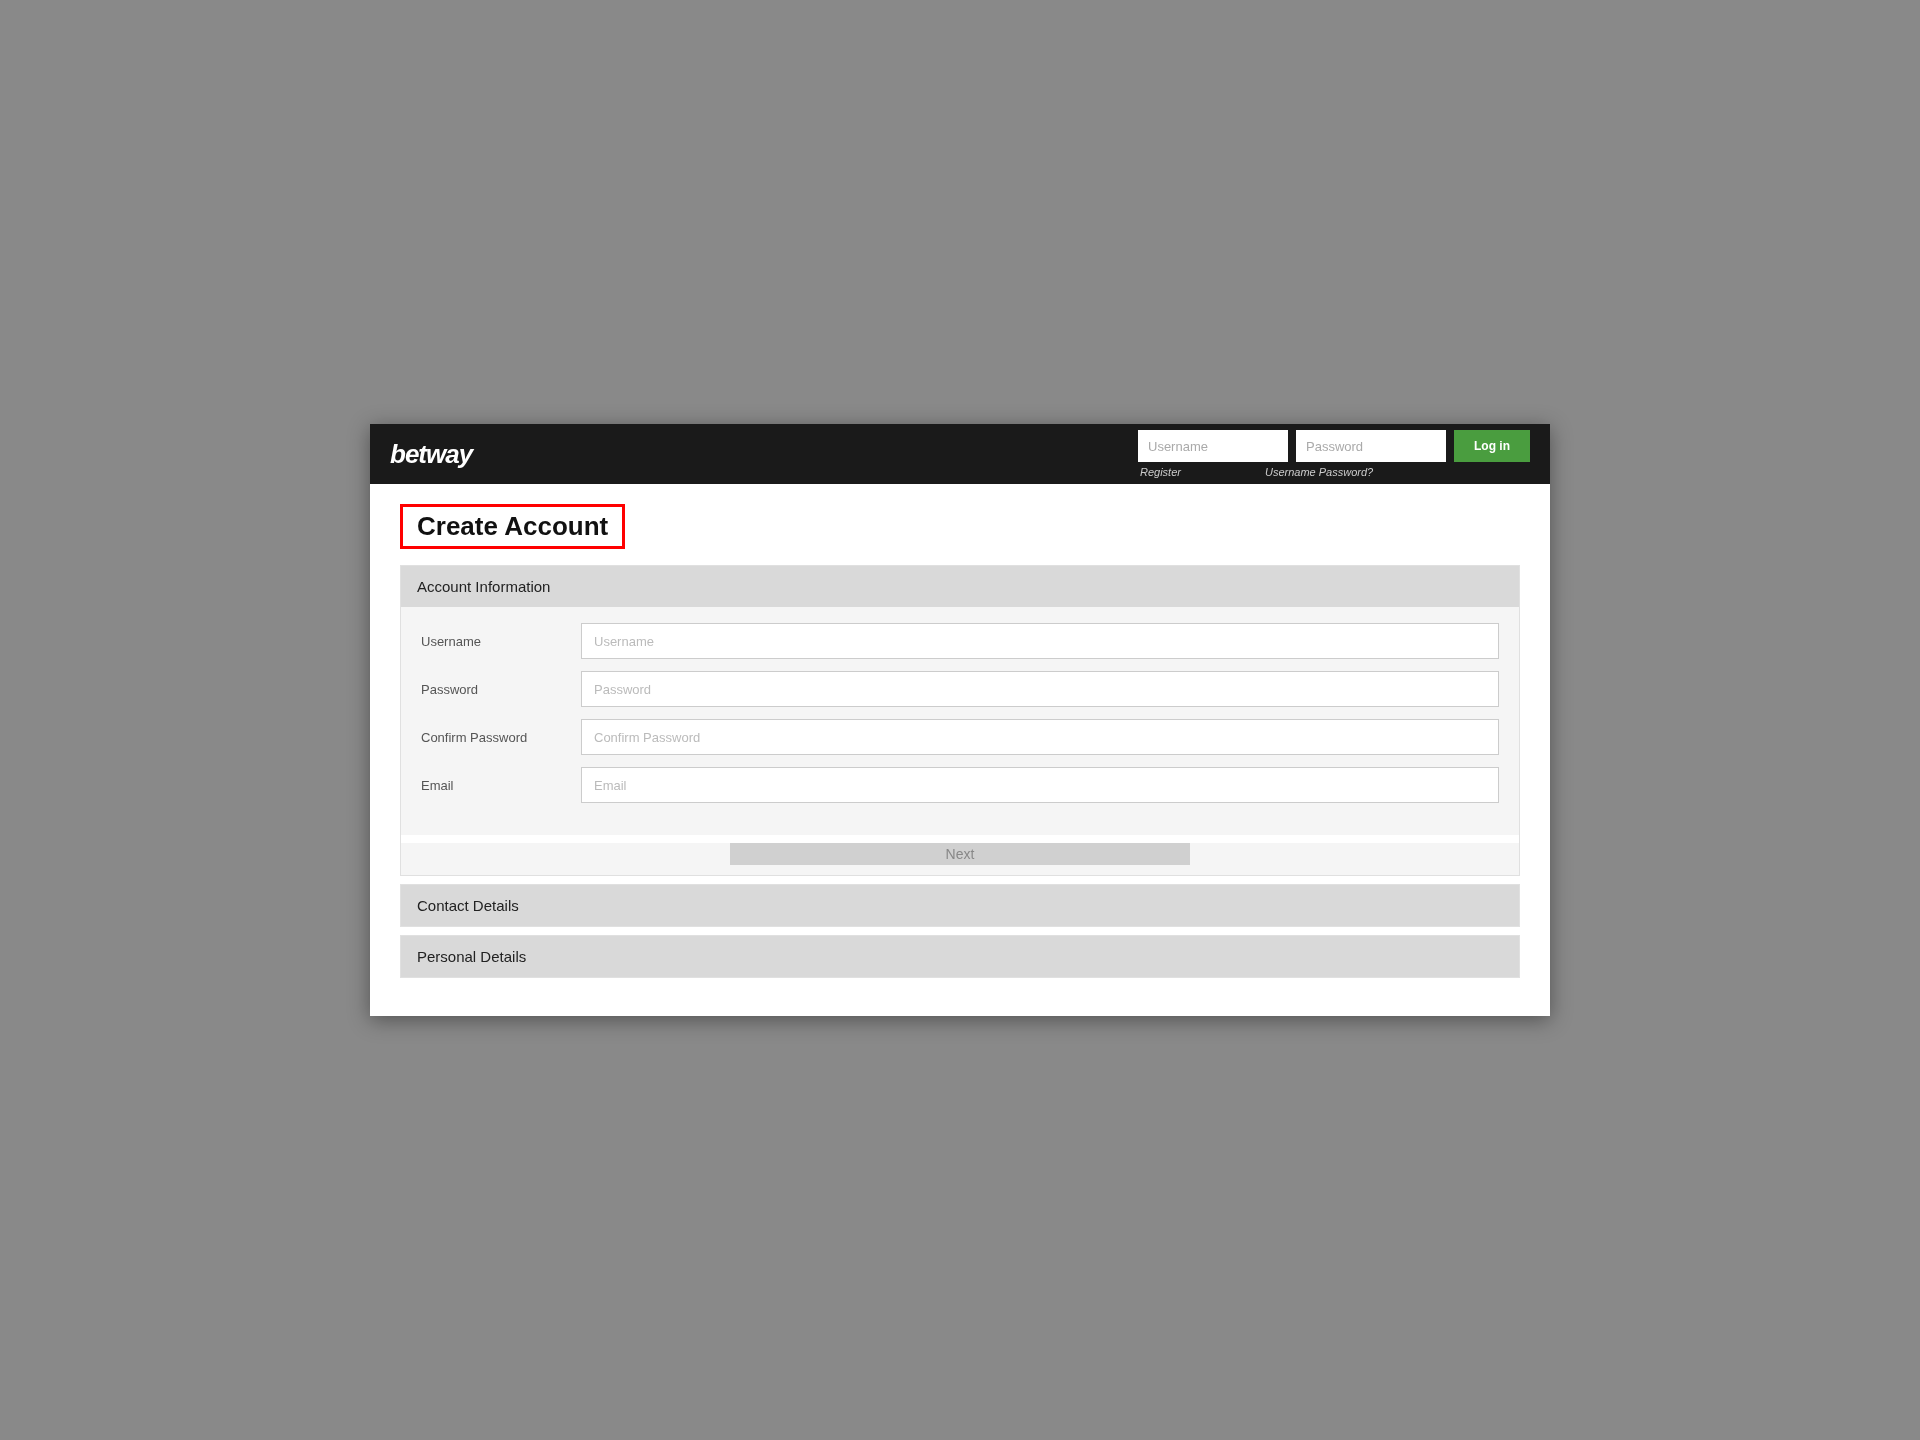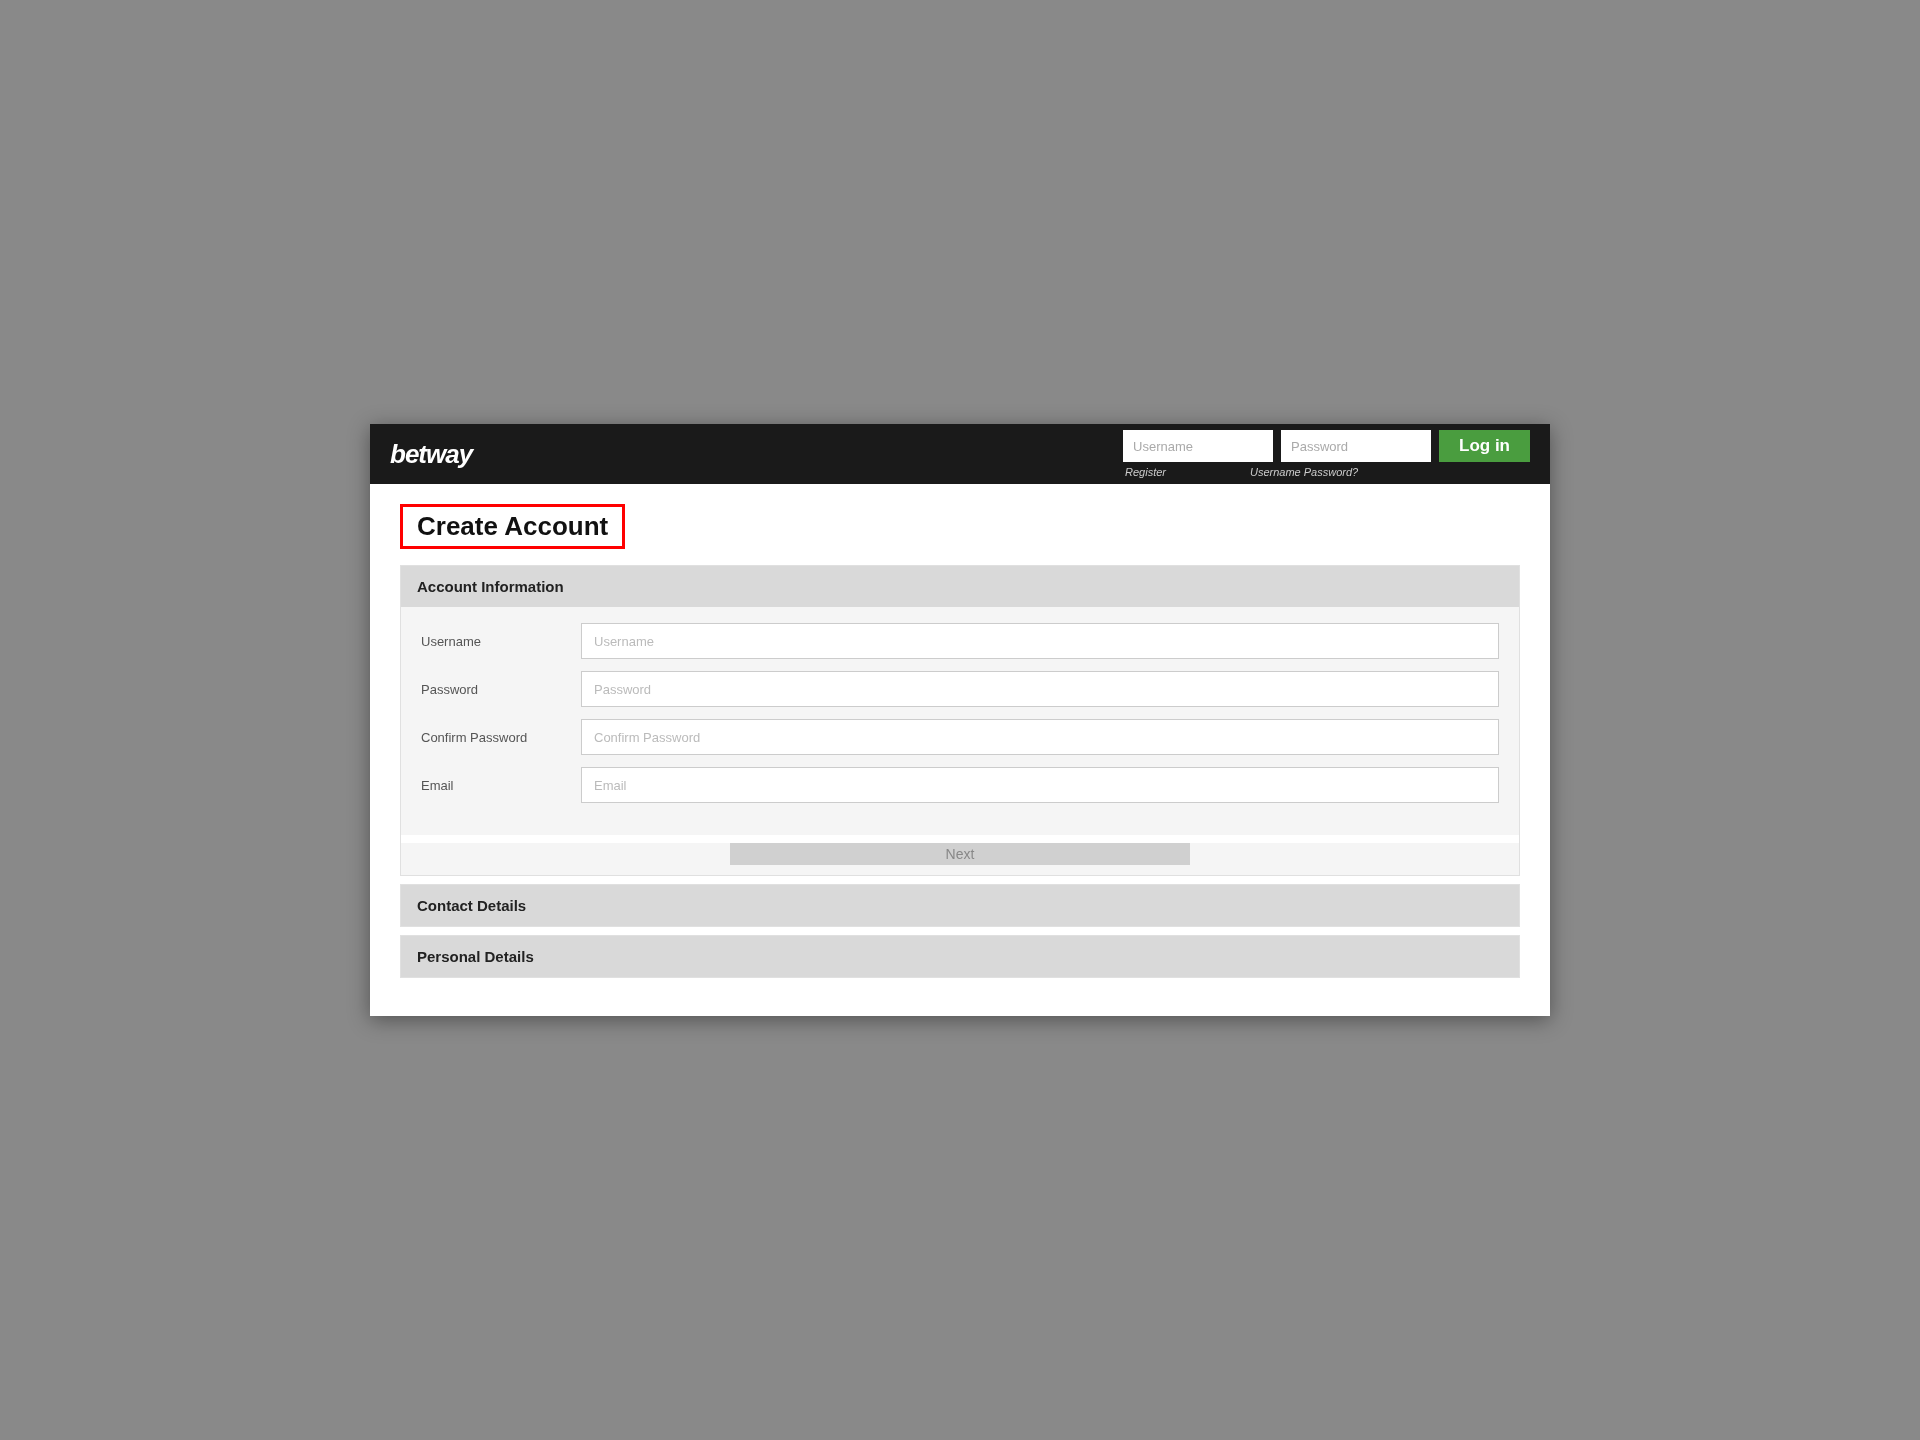--- a/index.html
+++ b/index.html
@@ -60,21 +60,21 @@
     .nav-input::placeholder {
       color: #aaa;
     }
 
     .login-btn {
       height: 32px;
       padding: 0 20px;
       background-color: #4a9d3f;
       color: #fff;
       border: none;
-      font-size: 17px;
+      font-size: 12px;
       font-weight: bold;
       cursor: pointer;
       white-space: nowrap;
     }
 
     .nav-sub-link {
       color: #ccc;
       font-size: 11px;
       cursor: pointer;
       text-decoration: none;
@@ -99,21 +99,21 @@
     
     .section {
       margin-bottom: 8px;
       border: 1px solid #e0e0e0;
     }
 
     .section-header {
       background-color: #d9d9d9;
       padding: 12px 16px;
       font-size: 15px;
-      font-weight: 700;
+      font-weight: 400;
       color: #222;
     }
 
     .section-body {
       background: #f5f5f5;
       padding: 16px 20px 20px 20px;
     }
 
     .form-row {
       display: flex;

